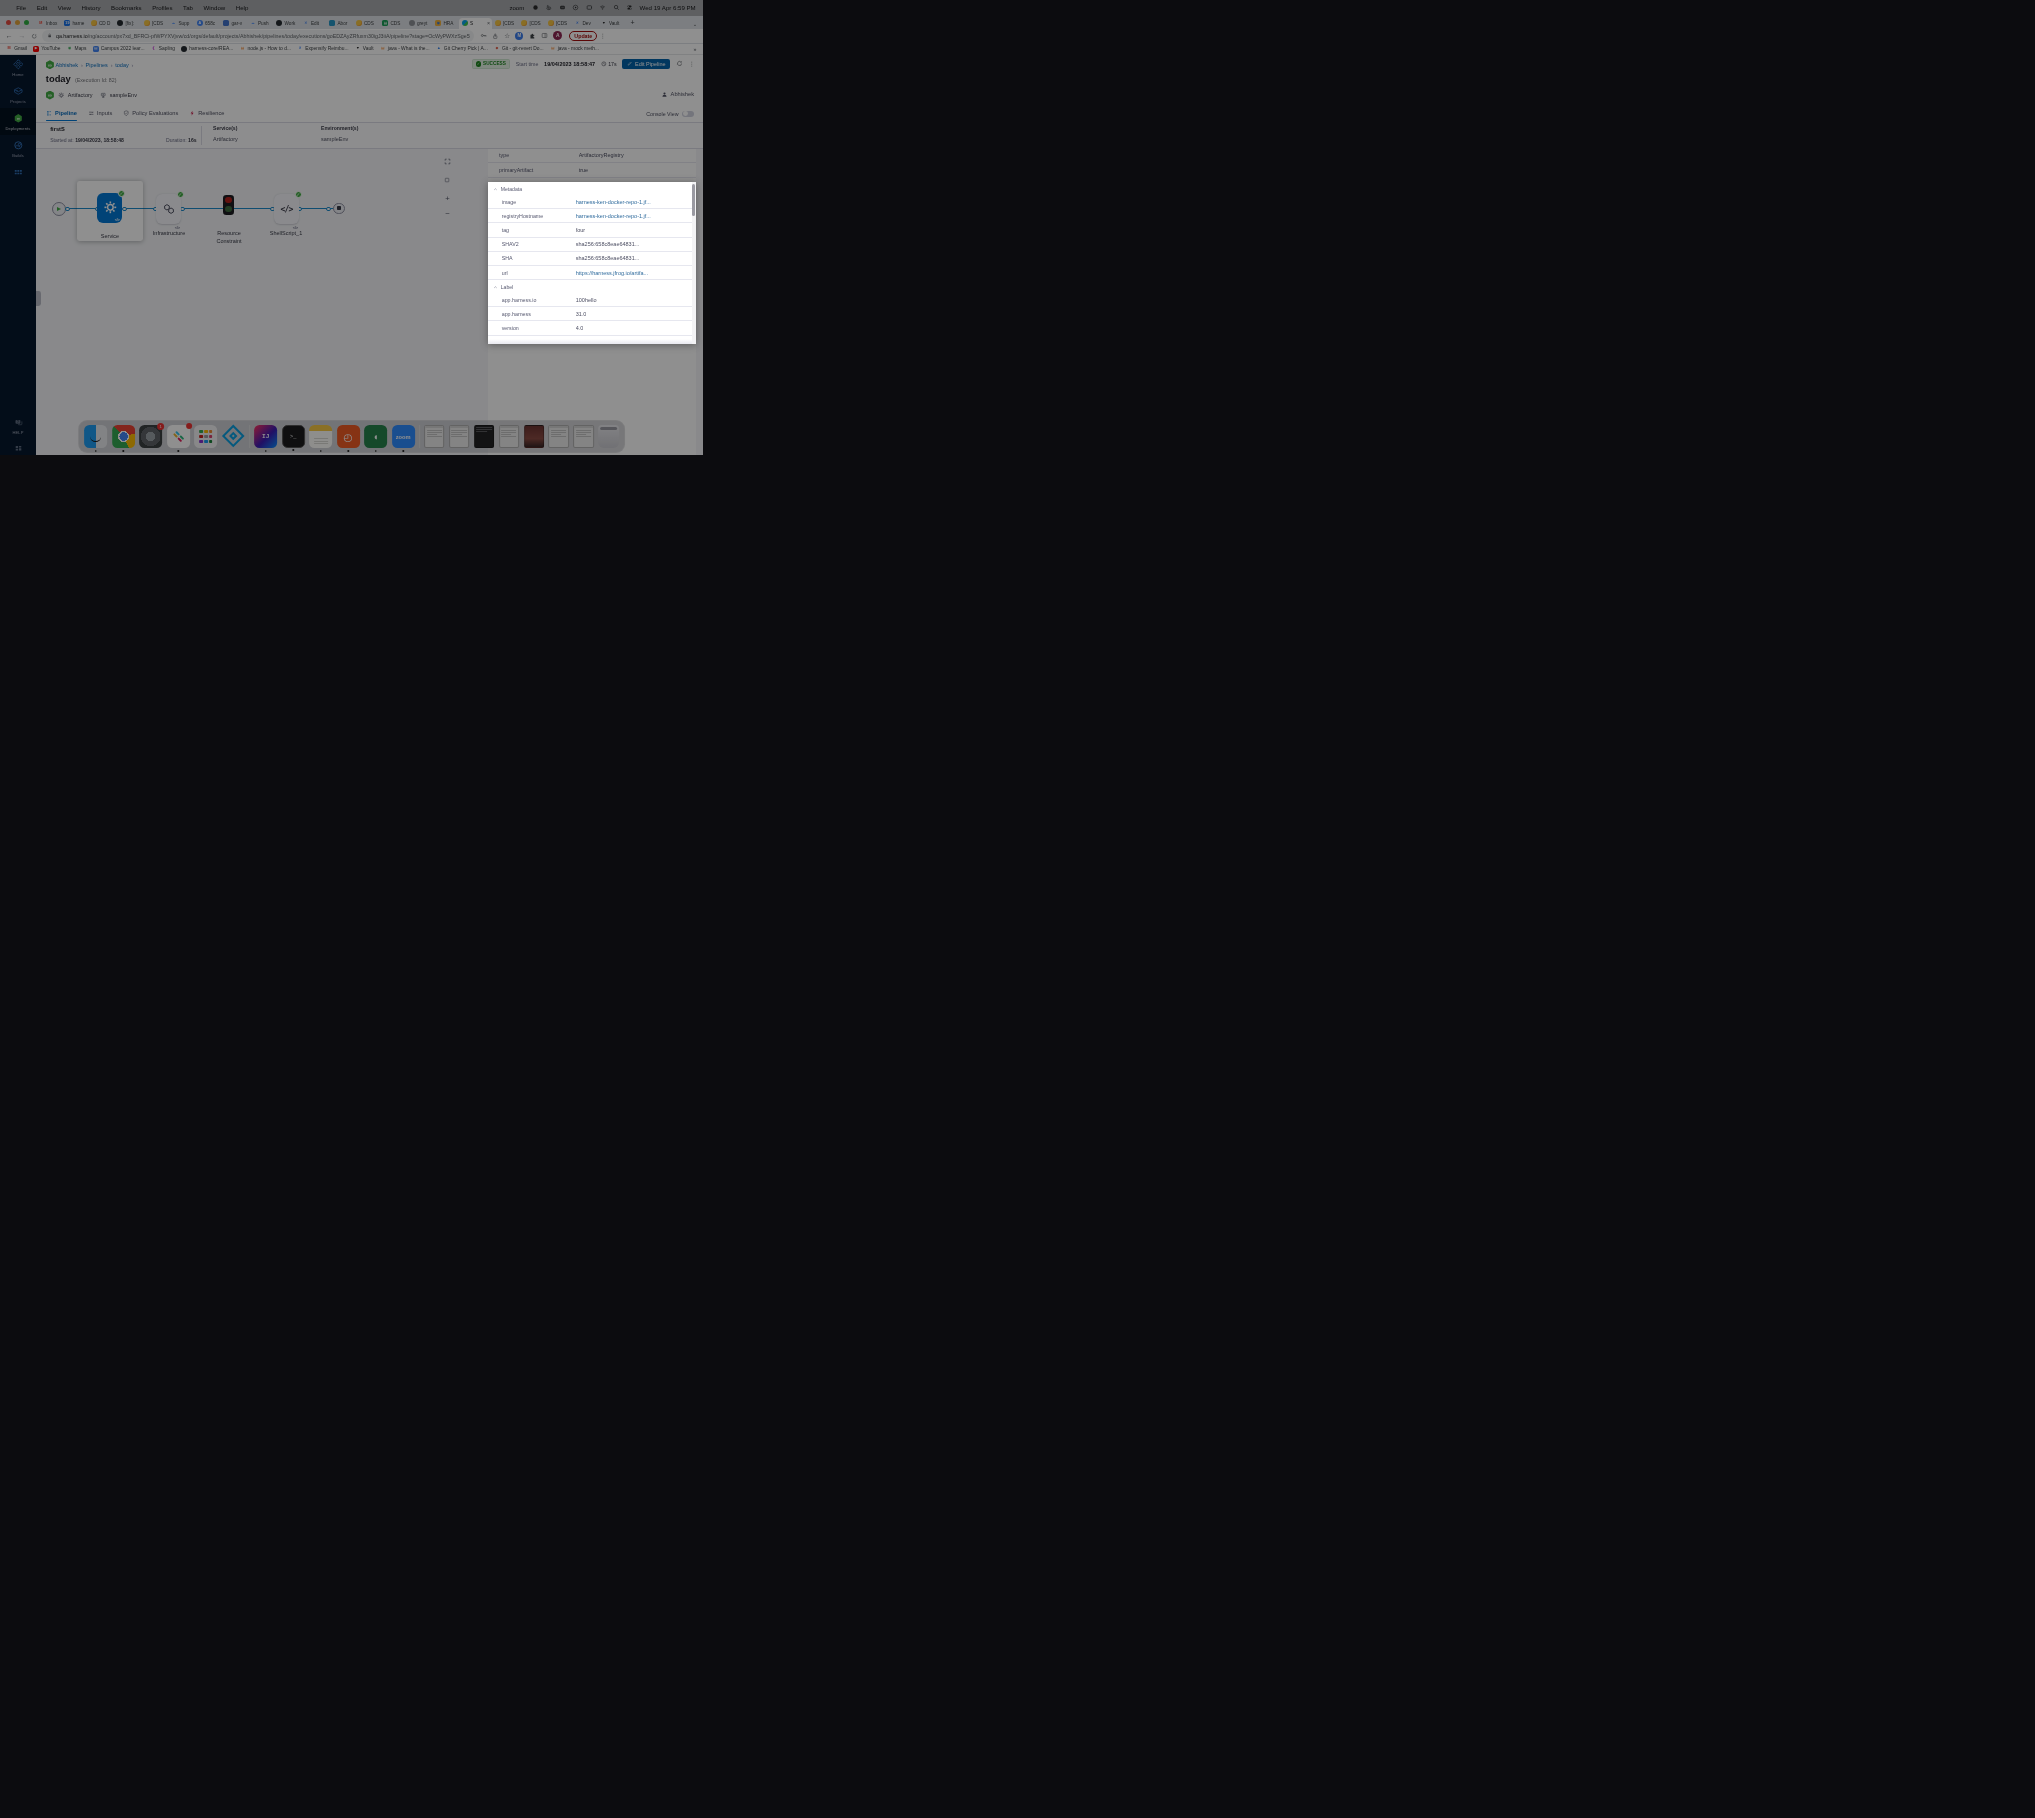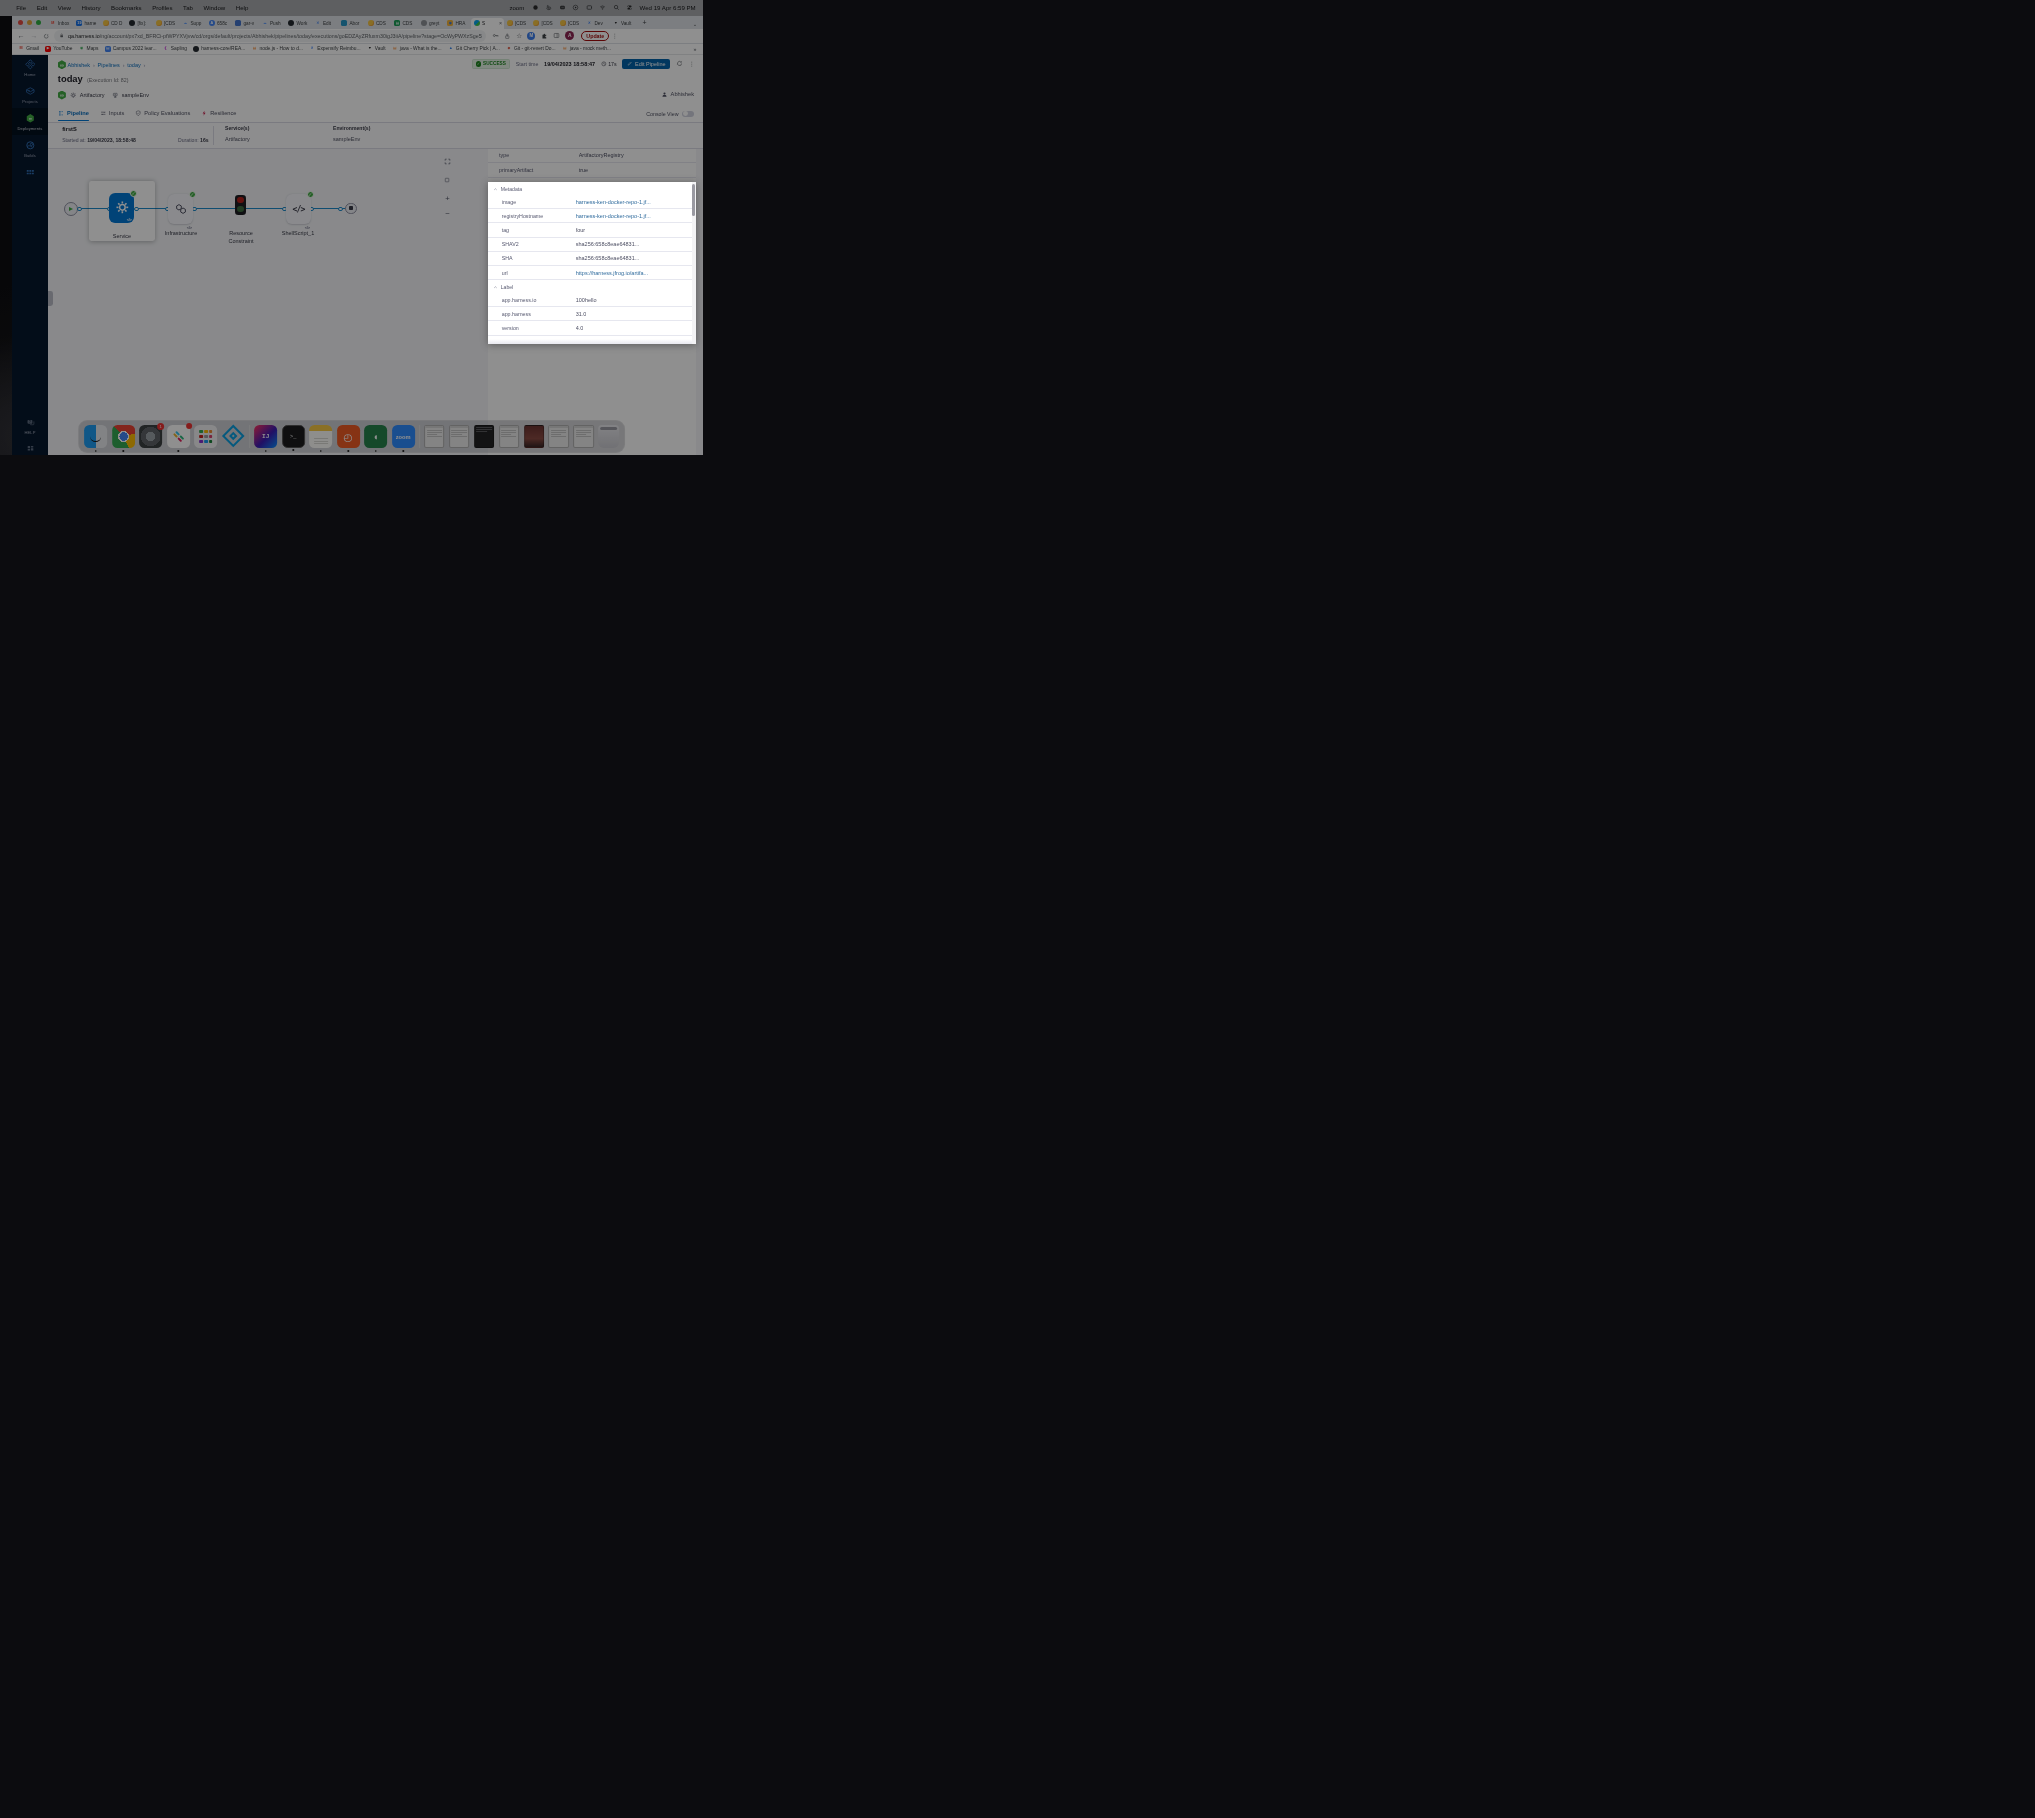--- a/index.html
+++ b/index.html
@@ -14,21 +14,21 @@
   .menubar{position:absolute;top:0;left:0;right:0;height:15.5px;background:#a8aaae;
     display:flex;align-items:center;color:#17181a;font-size:6.1px;z-index:5;}
   .menubar .apple{font-size:7px;margin:0 7.3px 0 9px;}
   .menubar .mitem{margin-right:10.6px;}
   .menubar .app{font-weight:bold;margin-right:10.6px;}
   .menubar .spacer{flex:1;}
   .menubar .stat{display:flex;align-items:center;gap:7.3px;margin-right:6.5px;}
   .menubar .stat .zoomtxt{font-size:6.1px;}
   .menubar .clock{margin-right:7.3px;white-space:nowrap;}
   
-  .window{position:absolute;top:15.5px;left:12px;right:0;height:504px;background:#dee1e6;z-index:4;text-decoration:underline;}
+  .window{position:absolute;top:15.5px;left:0;right:0;height:504px;background:#dee1e6;z-index:4;text-decoration:underline;}
   .tabstrip{position:absolute;top:0;left:0;right:0;height:13.4px;background:#dee1e6;display:flex;align-items:flex-end;}
   .lights{display:flex;gap:3.7px;margin:0 6.5px 3.7px 5.7px;}
   .light{width:5.3px;height:5.3px;border-radius:50%;}
   .tabs{display:flex;align-items:flex-end;height:13.4px;flex:0 0 auto;}
   .tab{position:relative;width:26.5px;height:11px;display:flex;align-items:center;gap:2px;
     padding:0 2.4px;border-radius:3.7px 3.7px 0 0;color:#3c4043;font-size:4.7px;overflow:hidden;}
   .tab:not(.active):after{content:"";position:absolute;right:0;top:2.8px;bottom:2.8px;width:0.4px;background:#b7babf;}
   .tab.active{background:#fff;width:33px;color:#202124;}
   .tab .tlabel{white-space:nowrap;overflow:hidden;flex:1;}
   .tab .close{font-size:5.3px;color:#5f6368;}

